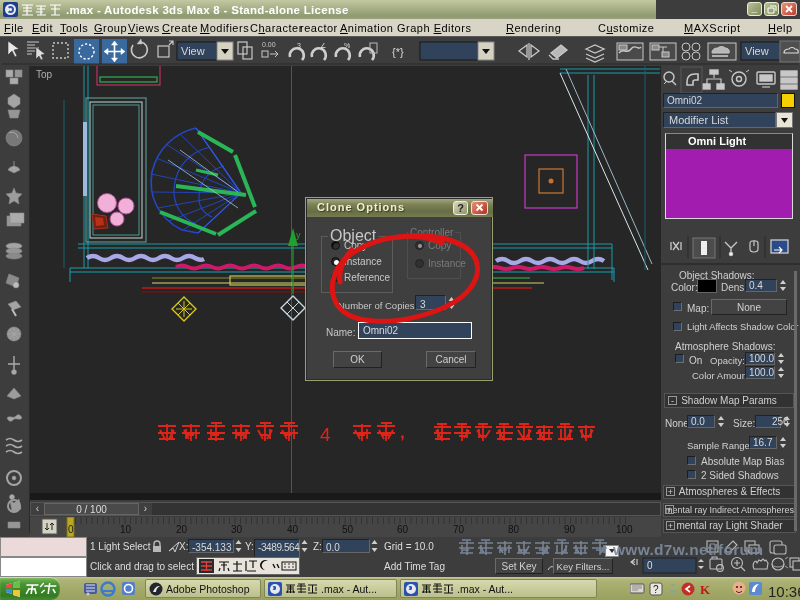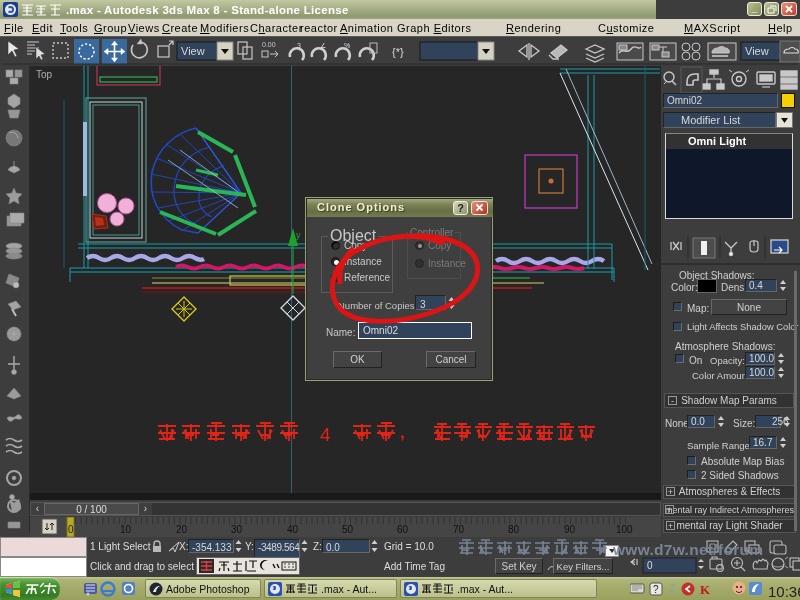--- a/index.html
+++ b/index.html
@@ -282,27 +282,27 @@
         <rect x="99" y="9" width="12" height="6" fill="#c8c8c8"></rect>
         <path d="M101 21h8" stroke-width="1.2"></path>
     <rect x="120" y="5" width="16" height="5" fill="#c8c8c8"></rect>
         <rect x="120" y="12" width="16" height="5" fill="#c8c8c8"></rect>
         <rect x="120" y="19" width="16" height="4" fill="#c8c8c8"></rect>
   </g>
   <rect x="20" y="1" width="21" height="26" fill="none" stroke="#5a5a5a"></rect>
 </svg>
 <div class="abs fld" style="left:2px;top:27px;width:115px;height:15px;line-height:14px;padding-left:3px">Omni02</div>
 <div class="abs" style="left:120px;top:27px;width:14px;height:15px;background:#f5cf00;border:1px solid #111"></div>
-<div class="abs fld" style="left:2px;top:46px;width:113px;height:16px;line-height:15px;padding-left:17px;font-size:11px">Modifier List</div>
+<div class="abs fld" style="left:2px;top:46px;width:113px;height:16px;line-height:15px;padding-left:5px;font-size:11px">Modifier List</div>
 <div class="abs" style="left:115px;top:46px;width:17px;height:16px;background:#e8e4d8;border:1px solid #777">
   <svg width="15" height="14" viewBox="0 0 15 14">
         <path d="M4 5l3.5 5L11 5z" fill="#111"></path>
       </svg>
 </div>
-<div class="abs" style="left:4px;top:67px;width:128px;height:86px;background:#0f172a;border:1px solid #dadada;border-top-color:#888">
+<div class="abs" style="left:4px;top:67px;width:128px;height:86px;background:#a21caf;border:1px solid #dadada;border-top-color:#888">
   <div style="height:15px;background:#323232;color:#fff;font-weight:bold;font-size:11px;padding-left:22px;line-height:15px">Omni Light</div>
 </div>
 <svg class="abs" style="left:0;top:168px" width="139" height="26" viewBox="0 0 139 26">
   <g fill="none" stroke="#c8c8c8" stroke-width="1.3">
     <path d="M12 8l6 8M18 8l-6 8M10 8v8M20 8v8"></path>
     <rect x="32" y="4" width="22" height="20" fill="#4c4c4c" stroke="#777" stroke-width="1"></rect>
     <rect x="40" y="7" width="6" height="14" fill="#f0f0f0" stroke="none"></rect>
     <path d="M64 8l6 6 6-6M70 14v4"></path>
         <circle cx="70" cy="20" r="1.6" fill="#fff"></circle>
     <path d="M89 9c0-3 8-3 8 0v6c0 4-8 4-8 0zM93 7v5" stroke-width="1.2"></path>

